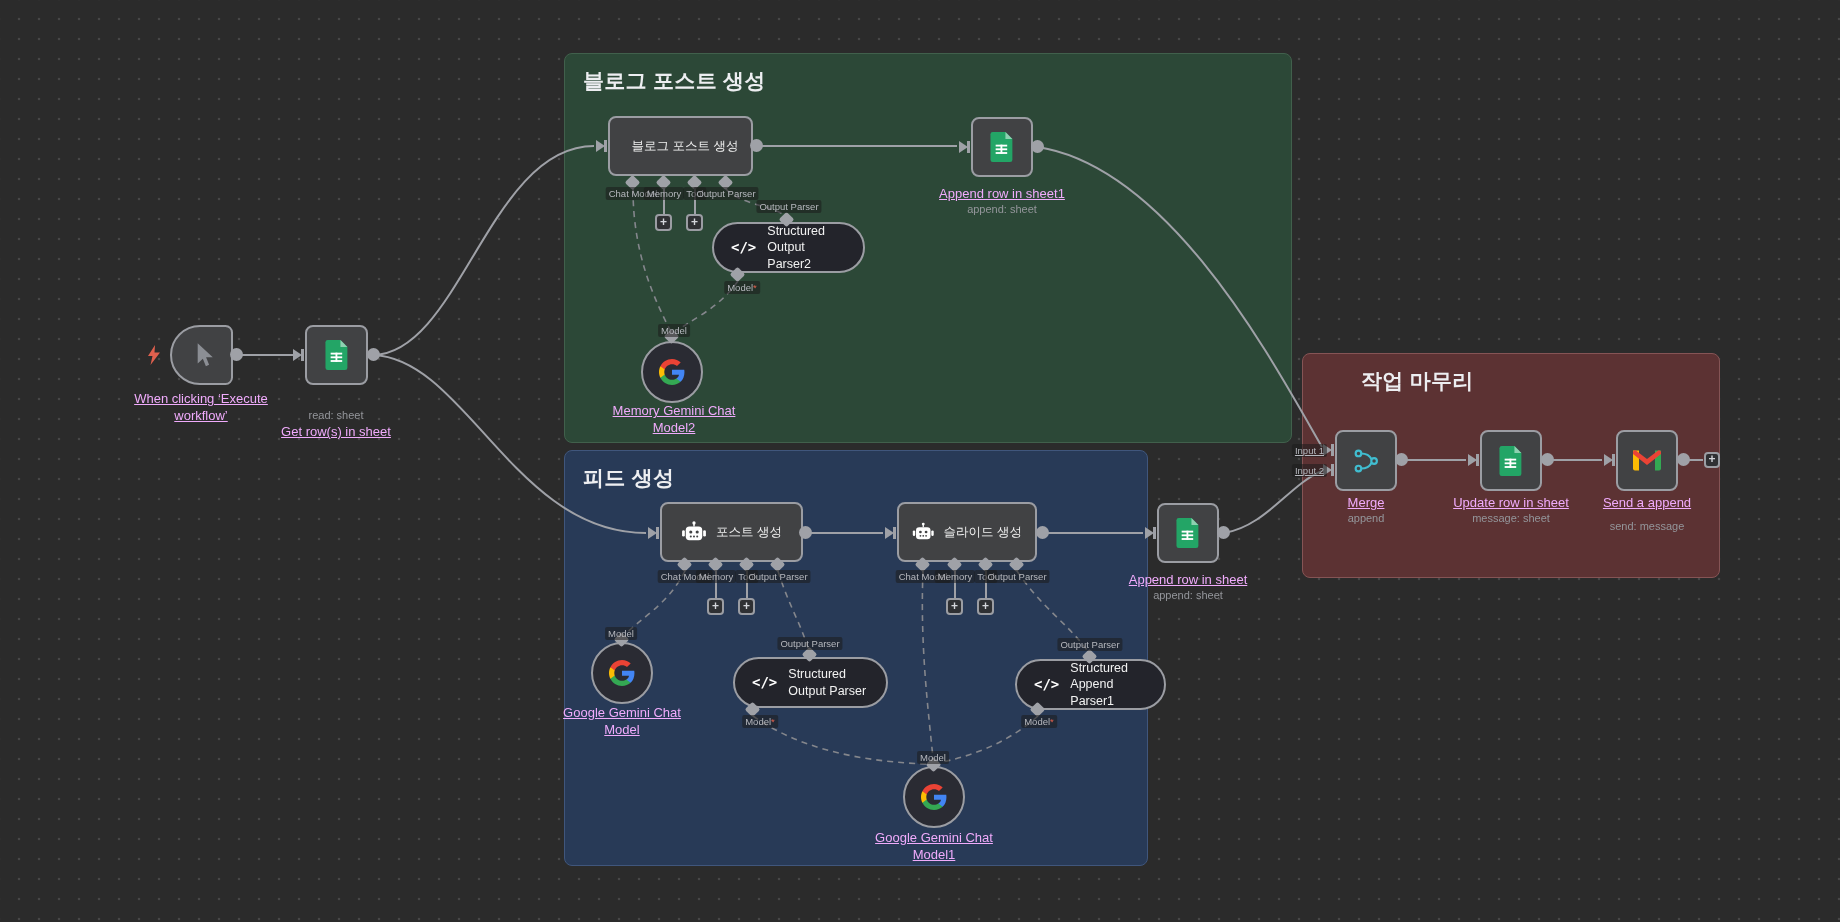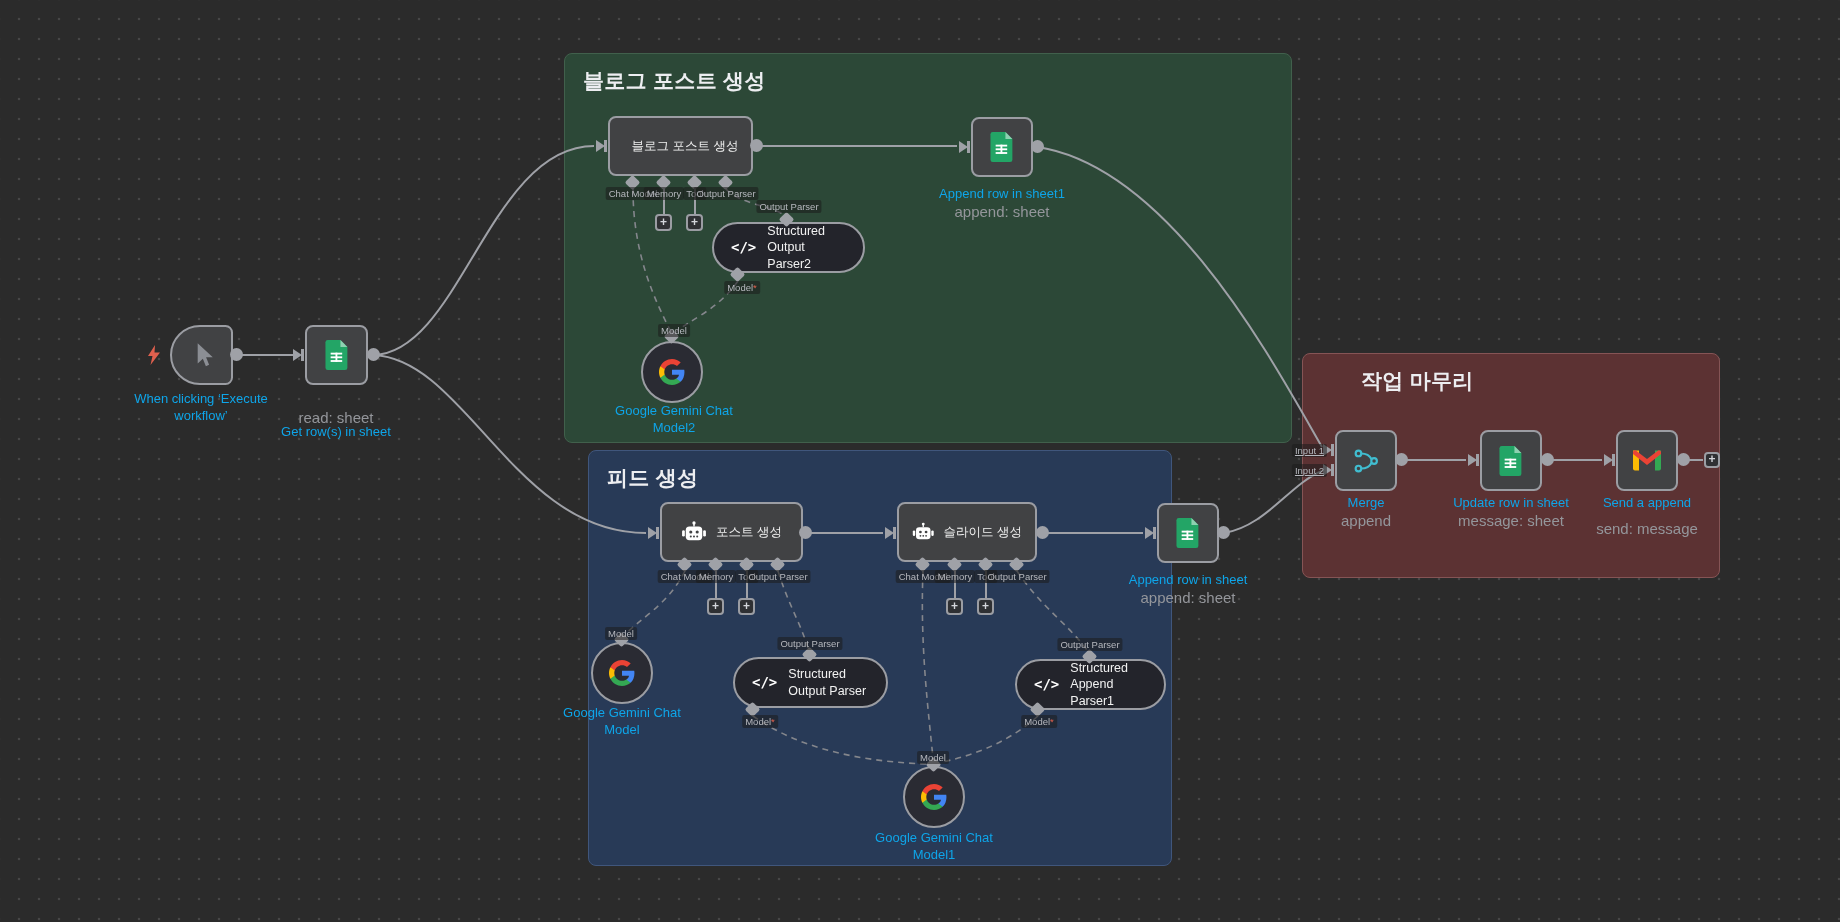--- a/index.html
+++ b/index.html
@@ -37,25 +37,25 @@
     color:#f2f2f2; font-size:12.5px; line-height:1.3;
   }
   .pill .glyph { font-family:"DejaVu Sans Mono",monospace; font-weight:bold; font-size:14px; color:#fff; }
   .circle {
     position:absolute; background:#2a2b33;
     border:2px solid #9b9da3; border-radius:50%;
     display:flex; align-items:center; justify-content:center;
   }
   .node-label {
     position:absolute; transform:translateX(-50%);
-    text-align:center; color:#0ea5e9; font-size:13px; line-height:1.3;
+    text-align:center; color:#f0abfc; font-size:13px; line-height:1.3;text-decoration:underline;
   }
   .node-sub {
     position:absolute; transform:translateX(-50%);
-    color:#94969b; font-size:15px; white-space:nowrap;
+    color:#94969b; font-size:11px; white-space:nowrap;
   }
   .port-diamond {
     position:absolute; width:11px; height:11px;
     background:#9fa1a7; border-radius:2px; transform:rotate(45deg);
   }
   .out-dot {
     position:absolute; width:13px; height:13px;
     background:#9fa1a7; border-radius:50%;
   }
   .port-label {
@@ -75,21 +75,21 @@
   .bolt { position:absolute; }
 </style>
 </head>
 <body>
 
 <div class="canvas"></div>
 
 <div class="group group-blog" style="left:564px;top:53px;width:728px;height:390px;">
   <div class="group-title">블로그 포스트 생성</div>
 </div>
-<div class="group group-feed" style="left:588px;top:450px;width:584px;height:416px;">
+<div class="group group-feed" style="left:564px;top:450px;width:584px;height:416px;">
   <div class="group-title">피드 생성</div>
 </div>
 <div class="group group-finish" style="left:1302px;top:353px;width:418px;height:225px;">
   <div class="group-title">작업 마무리</div>
 </div>
 
 <svg class="wires" width="1840" height="922">
   <g stroke="#9fa1a7" stroke-width="2" fill="none">
     <path d="M237 355 H296"></path>
     <path d="M374 355 C460 352 490 146 594 146"></path>
@@ -192,21 +192,21 @@
 </div>
 
 <div class="circle" style="left:641px;top:341px;width:62px;height:62px;">
   <svg width="26" height="26" viewBox="0 0 24 24">
     <path fill="#4285F4" d="M23.49 12.27c0-.79-.07-1.54-.19-2.27H12v4.51h6.47c-.29 1.48-1.14 2.73-2.4 3.58v3h3.86c2.26-2.09 3.56-5.17 3.56-8.82z"></path>
     <path fill="#34A853" d="M12 24c3.24 0 5.95-1.08 7.93-2.91l-3.86-3c-1.08.72-2.45 1.16-4.07 1.16-3.13 0-5.78-2.11-6.73-4.96H1.29v3.09C3.26 21.3 7.31 24 12 24z"></path>
     <path fill="#FBBC04" d="M5.27 14.29c-.25-.72-.38-1.49-.38-2.29s.14-1.57.38-2.29V6.62H1.29C.47 8.24 0 10.06 0 12s.47 3.76 1.29 5.38l3.98-3.09z"></path>
     <path fill="#EA4335" d="M12 4.75c1.77 0 3.35.61 4.6 1.8l3.42-3.42C17.95 1.19 15.24 0 12 0 7.31 0 3.26 2.7 1.29 6.62l3.98 3.09c.95-2.85 3.6-4.96 6.73-4.96z"></path>
   </svg>
 </div>
-<div class="node-label" style="left:674px;top:403px;width:140px;">Google Gemini Chat Model2</div>
+<div class="node-label" style="left:674px;top:403px;width:140px;">Memory Gemini Chat Model2</div>
 
 <div class="node" style="left:971px;top:117px;width:62px;height:60px;">
   <svg width="28" height="30" viewBox="0 0 24 26">
     <path d="M4 0 H15 L21 6 V24 A2 2 0 0 1 19 26 H4 A2 2 0 0 1 2 24 V2 A2 2 0 0 1 4 0 Z" fill="#23a566"></path>
     <path d="M15 0 L21 6 H15 Z" fill="#8ed1b1"></path>
     <g fill="#fff">
         <rect x="6.5" y="11" width="10" height="1.6"></rect>
         <rect x="6.5" y="14.2" width="10" height="1.6"></rect>
         <rect x="6.5" y="17.4" width="10" height="1.6"></rect>
         <rect x="10.7" y="11" width="1.6" height="8"></rect>

